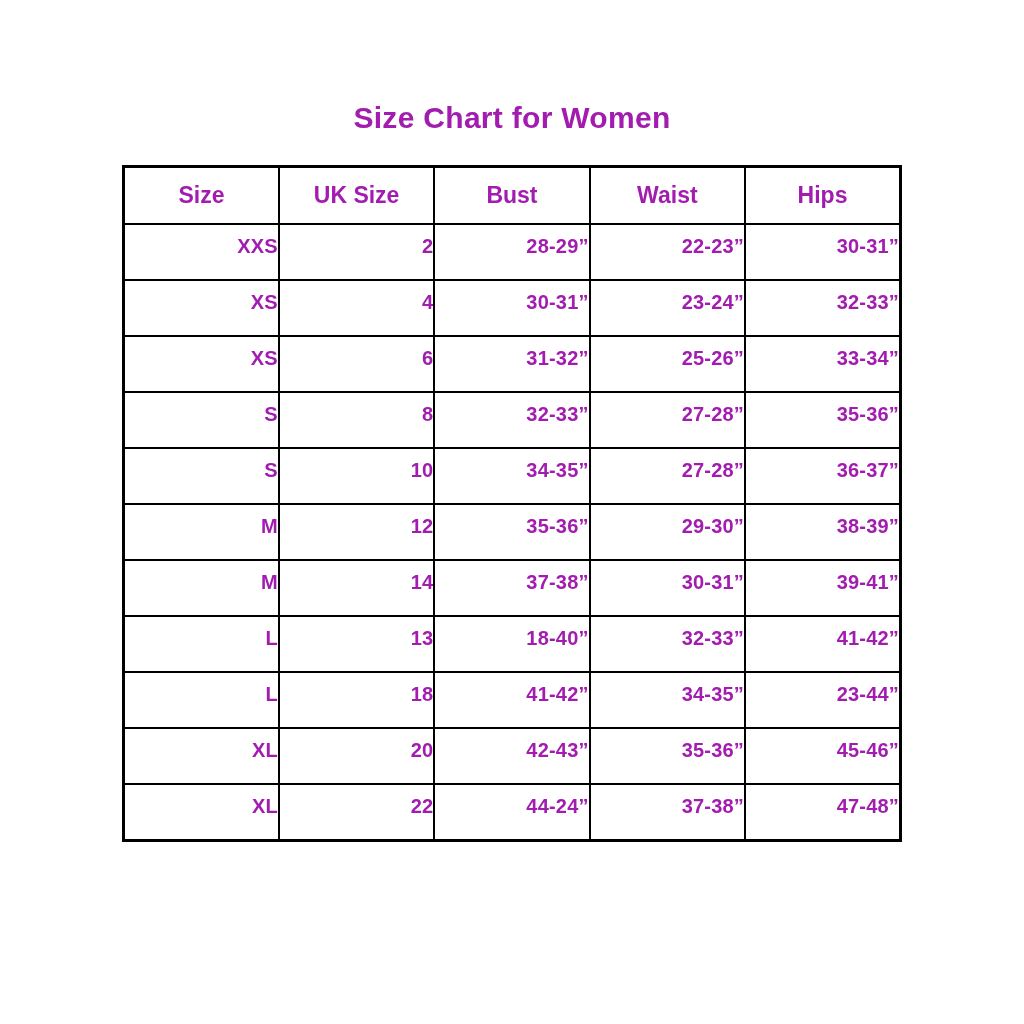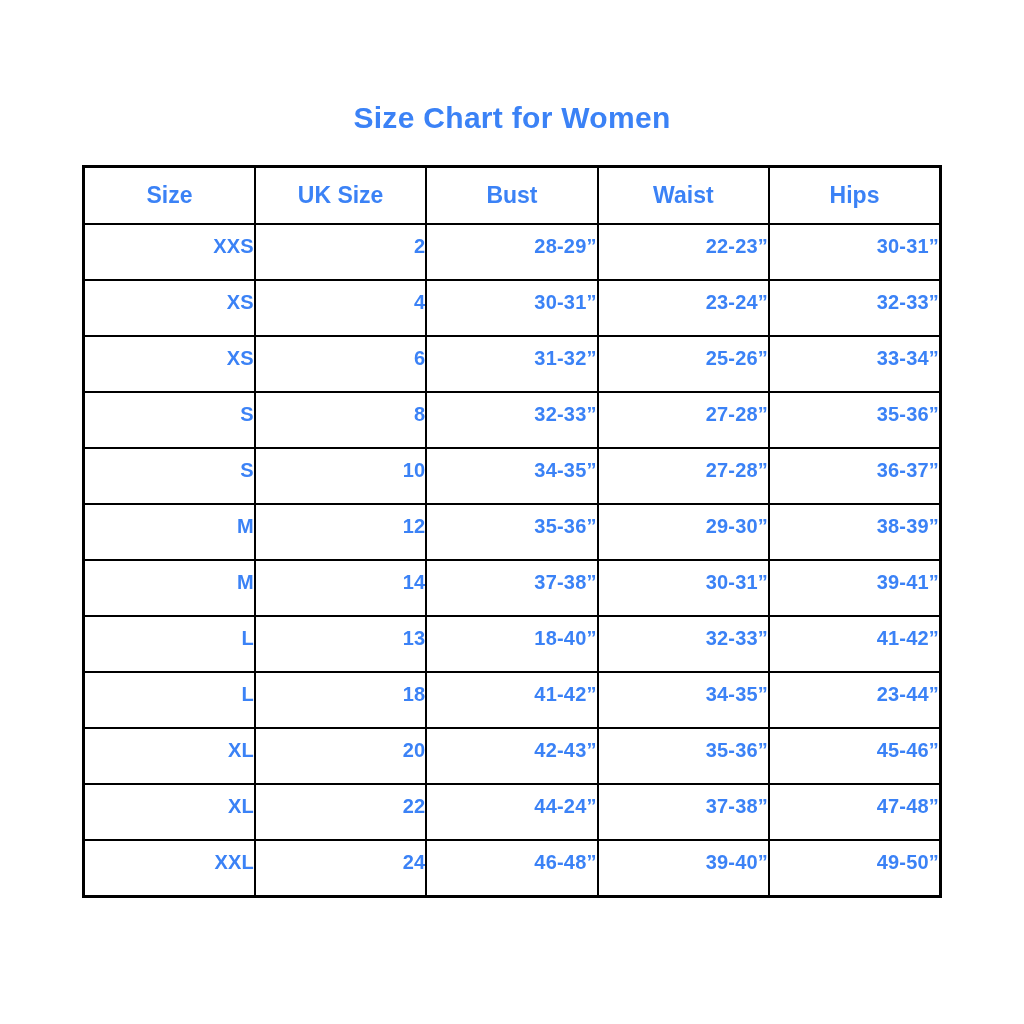--- a/index.html
+++ b/index.html
@@ -5,36 +5,36 @@
   html, body {
     margin: 0;
     padding: 0;
     background: #ffffff;
   }
   .canvas {
     position: relative;
     width: 1024px;
     height: 1024px;
     background: #ffffff;
-    color: #3b82f6;
+    color: #a21caf;
     font-family: "Liberation Sans", "DejaVu Sans", sans-serif;
     overflow: hidden;
   }
   .title {
     margin: 0;
     padding-top: 100px;
     height: 36px;
     line-height: 36px;
     text-align: center;
     font-size: 30px;
     font-weight: bold;
     letter-spacing: 0.3px;
   }
   table.size-table {
-    width: 860px;
+    width: 780px;
     margin: 29px auto 0 auto;
     border-collapse: collapse;
     table-layout: fixed;
     border: 3px solid #000000;
   }
   table.size-table th {
     border: 2px solid #000000;
     height: 55px;
     font-size: 23px;
     font-weight: bold;
@@ -139,22 +139,15 @@
           <td>35-36”</td>
           <td>45-46”</td>
         </tr>
         <tr>
           <td>XL</td>
           <td>22</td>
           <td>44-24”</td>
           <td>37-38”</td>
           <td>47-48”</td>
         </tr>
-        <tr>
-          <td>XXL</td>
-          <td>24</td>
-          <td>46-48”</td>
-          <td>39-40”</td>
-          <td>49-50”</td>
-        </tr>
       </tbody>
   </table>
 </div>
 
 </body></html>

